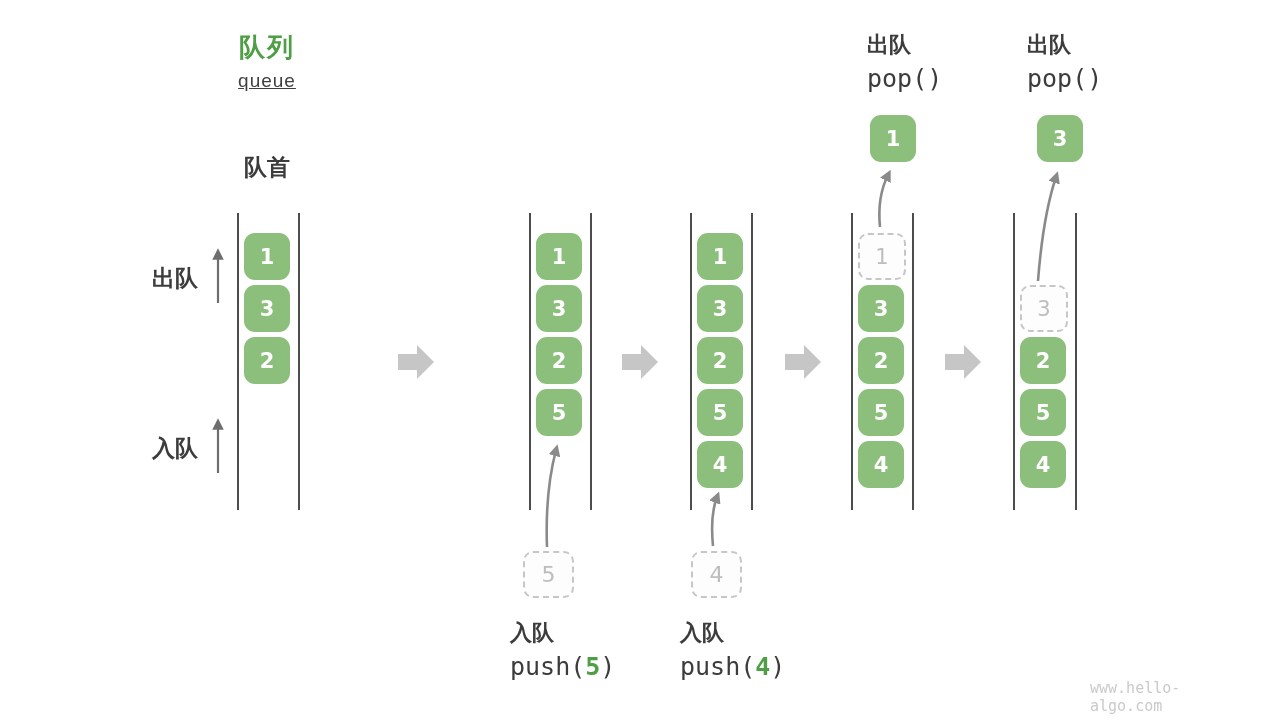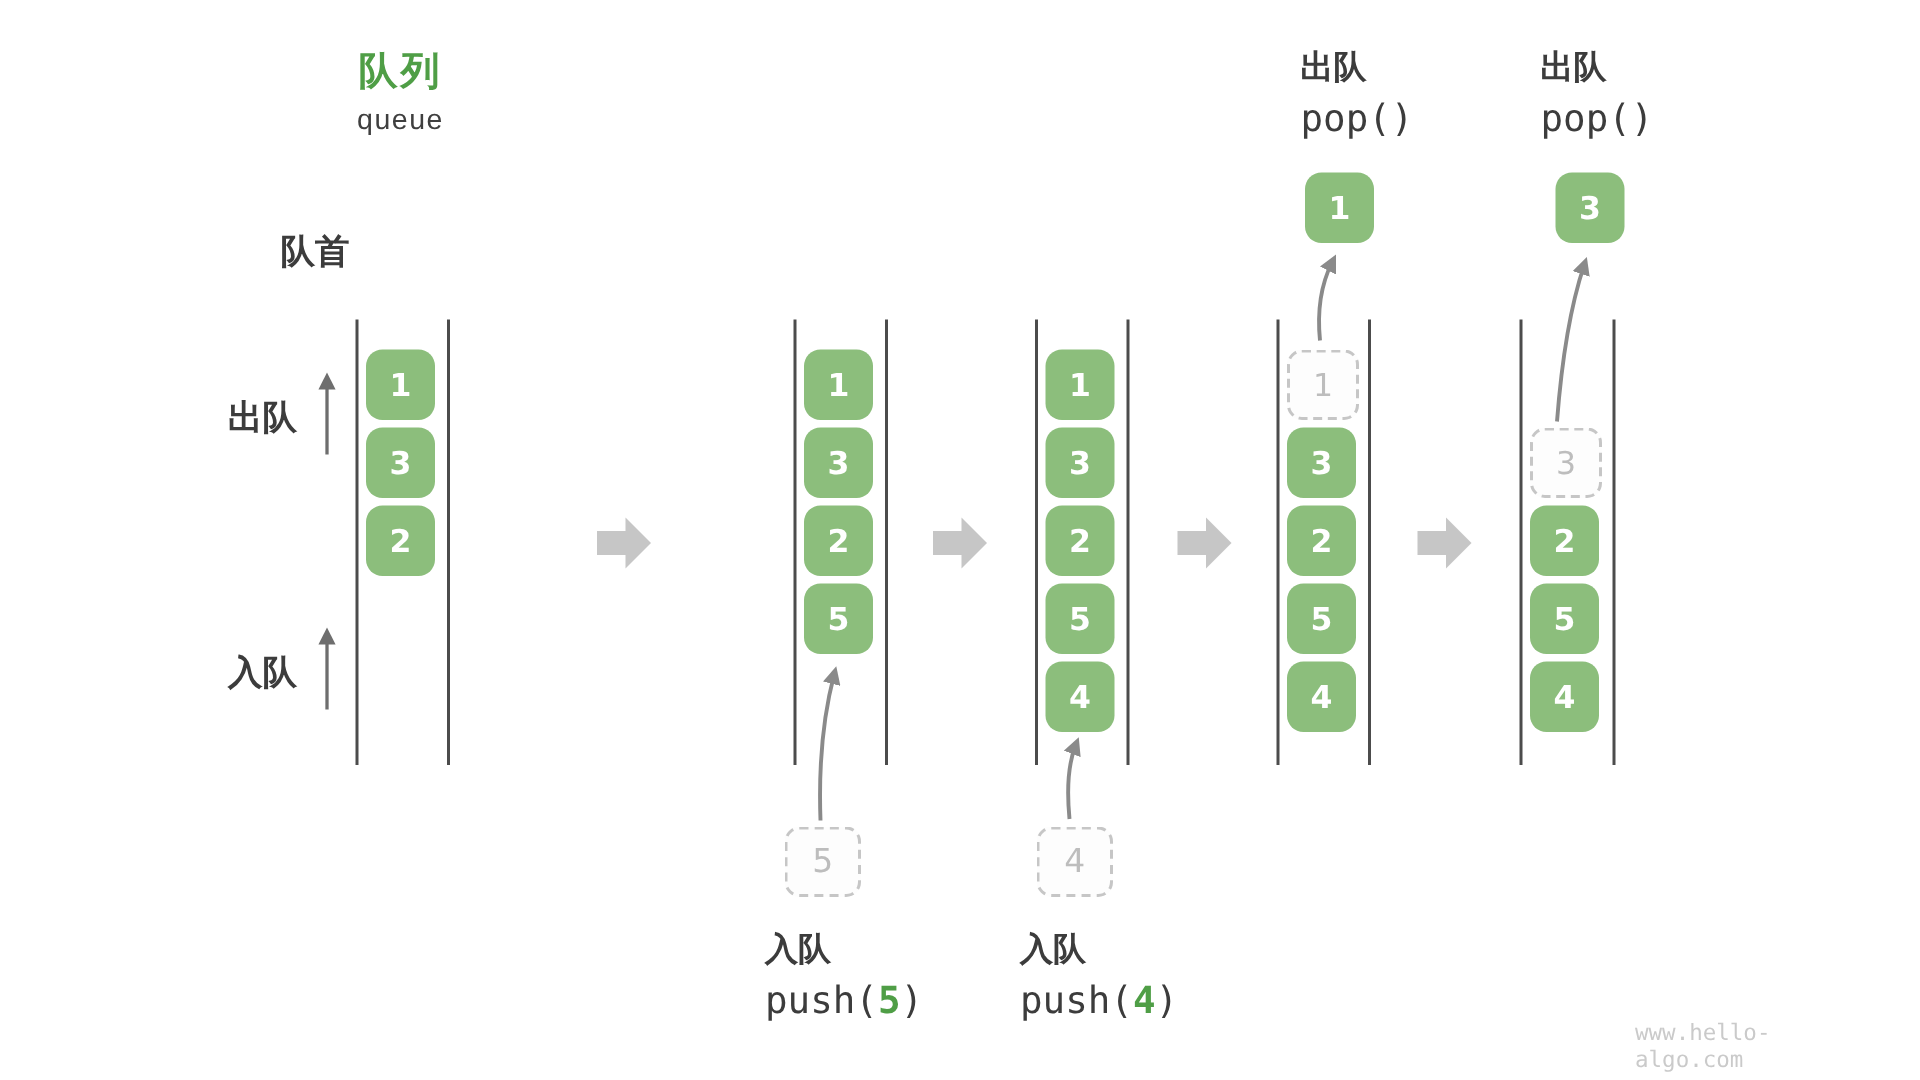--- a/index.html
+++ b/index.html
@@ -3,24 +3,24 @@
 <meta charset="utf-8">
 <style>
   html,body{margin:0;padding:0;background:#ffffff;}
   #canvas{
     position:relative;width:1248px;height:720px;background:#ffffff;overflow:hidden;
     font-family:"Liberation Sans","DejaVu Sans",sans-serif;color:#3c3c3c;
   }
   .abs{position:absolute;}
   
   .title-zh{font-size:26px;font-weight:700;color:#4f9e46;letter-spacing:2px;text-align:center;width:160px;}
-  .title-en{font-size:19px;color:#3f3f3f;letter-spacing:1px;text-align:center;width:160px;}
+  .title-en{font-size:19px;color:#3f3f3f;letter-spacing:1px;text-align:center;width:160px;text-decoration:underline;}
   
   .cn-label{font-size:23px;font-weight:700;color:#3c3c3c;white-space:nowrap;}
-  .centered{width:160px;}
+  .centered{width:160px;text-align:center;}
   
   .qline{position:absolute;top:213px;height:297px;width:1.5px;background:#4c4c4c;}
   
   .cell{
     position:absolute;width:46px;height:47px;background:#8cbe7c;border-radius:11px;
     color:#ffffff;font-weight:700;font-size:21px;display:flex;align-items:center;justify-content:center;
     font-family:"DejaVu Sans","Liberation Sans",sans-serif;
   }
   .ghost{
     position:absolute;width:44px;height:43px;background:#fdfdfd;border:2px dashed #c6c6c6;border-radius:10px;

